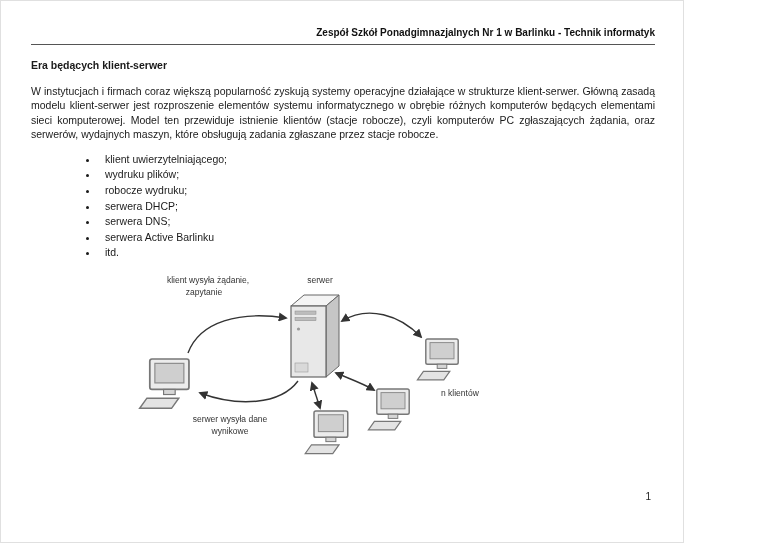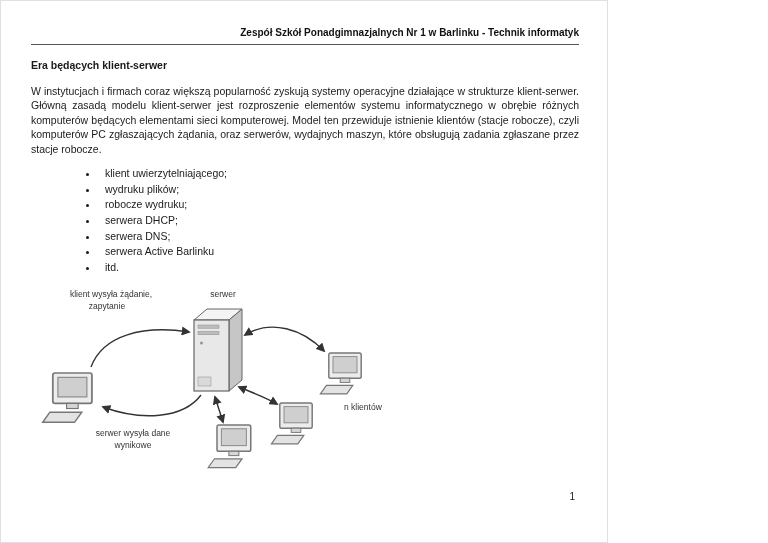--- a/index.html
+++ b/index.html
@@ -3,21 +3,21 @@
 <meta charset="utf-8">
 <style>
   * { margin: 0; padding: 0; box-sizing: border-box; }
   html, body { background: #ffffff; }
   body {
     font-family: "Liberation Sans", sans-serif;
     color: #1a1a1a;
   }
   .page {
     position: relative;
-    width: 608px;
+    width: 684px;
     height: 543px;
     background: #ffffff;
     border: 1px solid #e0e0e0;
     overflow: hidden;
   }
   .header {
     padding: 26px 28px 4px 30px;
     text-align: right;
     font-size: 10px;
     font-weight: bold;
@@ -51,20 +51,21 @@
     padding-left: 68px;
     font-size: 10.5px;
   }
   ul.doc-bullets li {
     line-height: 1.48;
     padding-left: 6px;
   }
   .diagram-wrap {
     margin-top: 4px;
     margin-left: 0;
+    text-align: center;
   }
   svg text {
     font-family: "Liberation Sans", sans-serif;
     font-size: 8.5px;
     fill: #333333;
   }
   .page-number {
     position: absolute;
     right: 32px;
     bottom: 40px;

